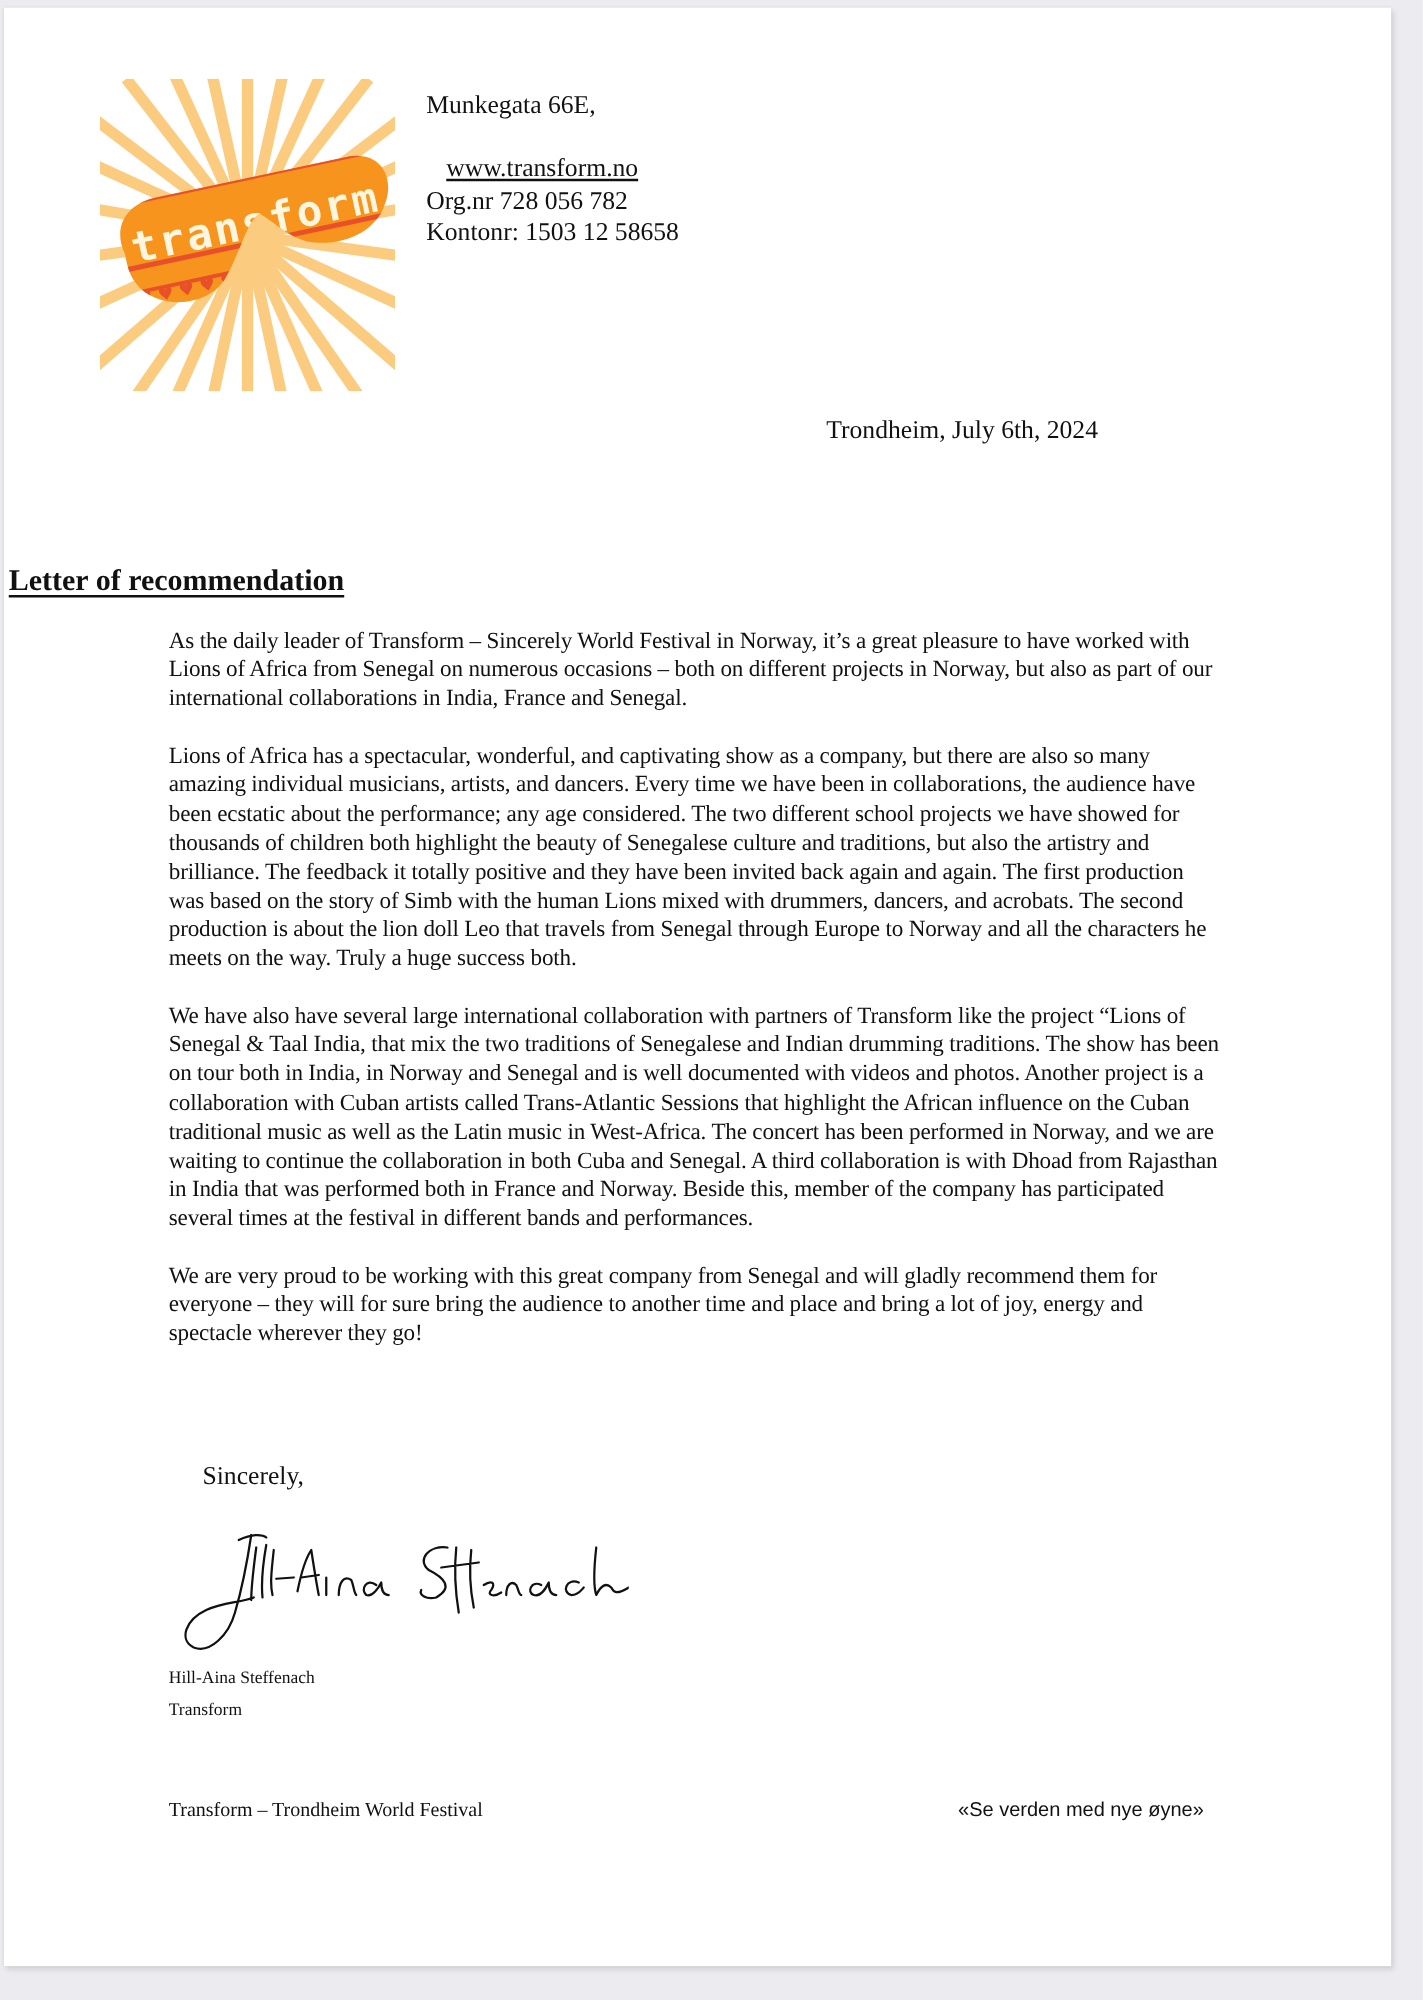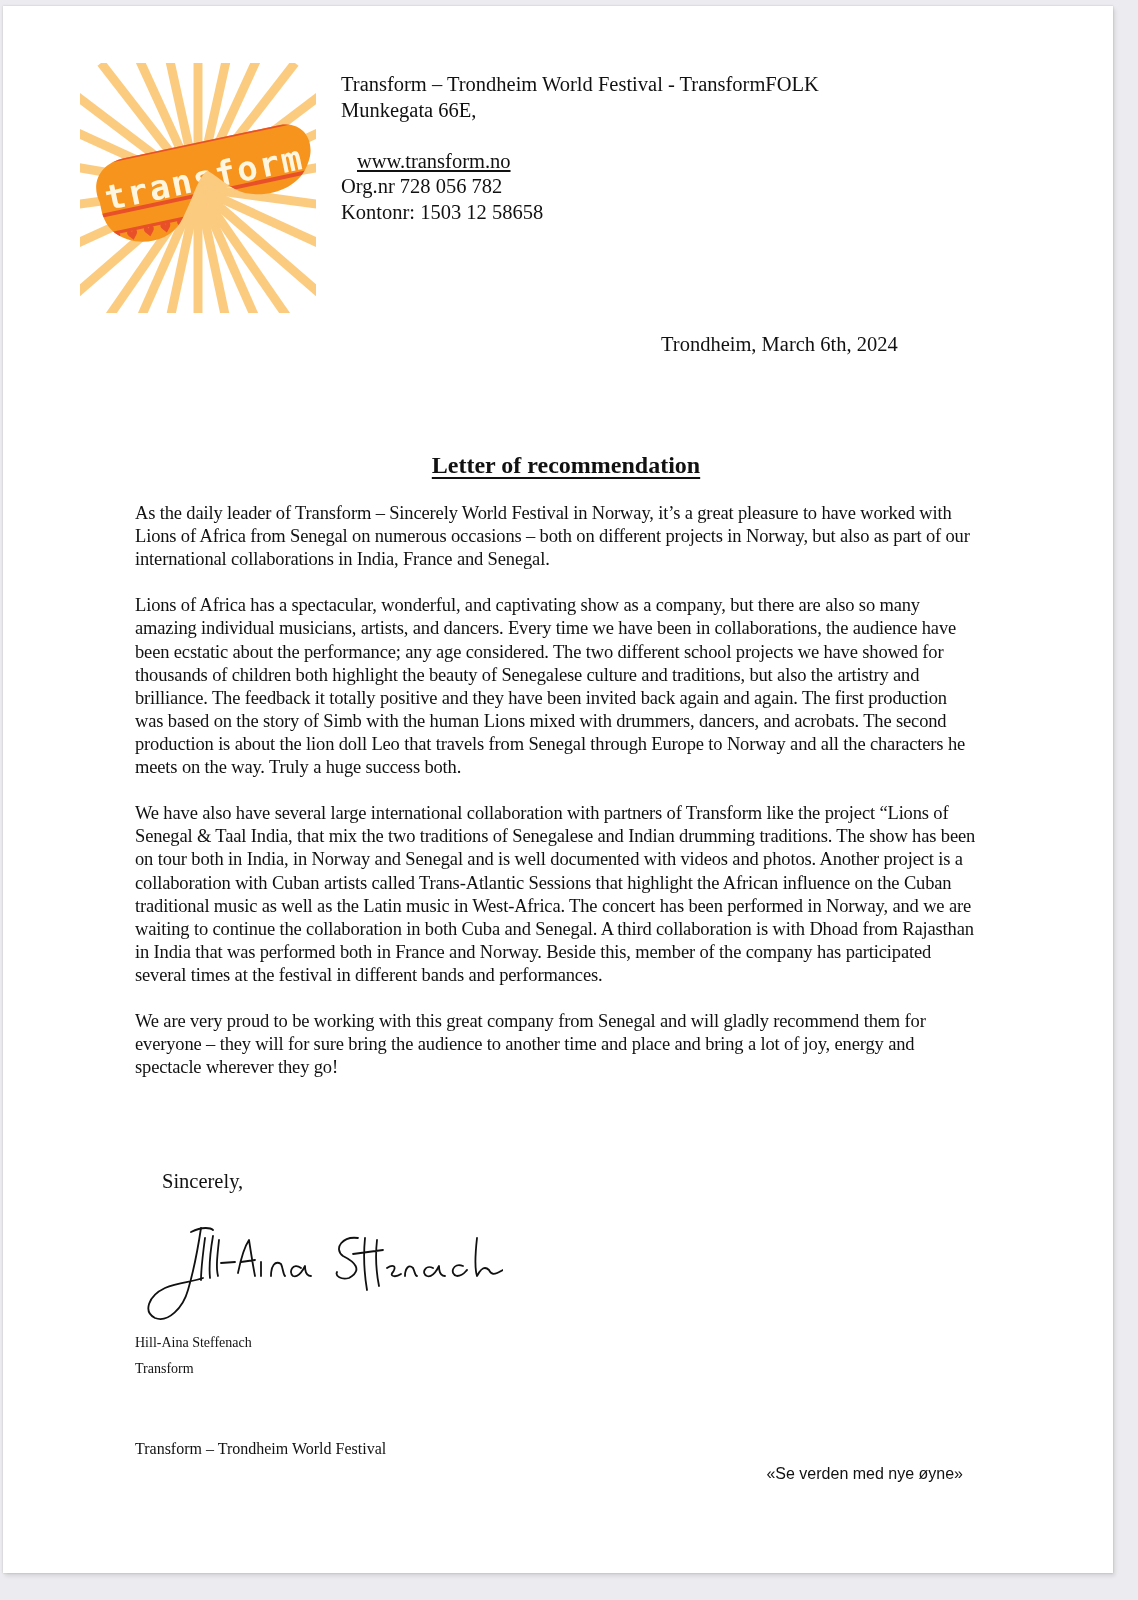--- a/index.html
+++ b/index.html
@@ -36,26 +36,26 @@
 
     .date {
       position: absolute;
       left: 658px; top: 327px;
       font-size: 20.5px;
     }
 
     .title {
       position: absolute;
       left: 0; right: 0; top: 446px;
-      text-align: center;
+      text-align: left;
       font-size: 24px;
       font-weight: bold;
       text-decoration: underline;
       text-underline-offset: 4px;
-      padding-left: 16px;
+      padding-left: 4px;
     }
 
     .body {
       position: absolute;
       left: 132px; top: 496px;
       width: 842px;
       font-size: 18.5px;
       line-height: 23.1px;
       letter-spacing: -0.15px;
     }
@@ -84,21 +84,20 @@
       position: absolute;
       left: 132px; top: 1434px;
       font-family: Liberation Serif, serif;
       font-size: 16px;
     }
     .footer-right {
       position: absolute;
       right: 150px; top: 1434px;
       font-family: "Liberation Sans", "DejaVu Sans", sans-serif;
       font-size: 16px;
-      margin-top: 25px;
     }
   </style>
 </head>
 <body>
 
 <div class="page">
 
   <div class="logo">
     <svg viewBox="0 0 236 250">
       <defs>
@@ -145,29 +144,28 @@
           <text x="20" y="162" transform="rotate(-12 118 120)">♥ ♥ ♥ ♥ ♥ ♥ ♥ ♥ ♥ ♥ ♥ ♥</text>
           <text x="10" y="182" transform="rotate(-12 118 120)">◆◇◆◇◆◇◆◇◆◇◆◇◆◇◆◇</text>
           <text x="20" y="200" transform="rotate(-12 118 120)">♥ ♥ ♥ ♥ ♥ ♥ ♥ ♥ ♥ ♥ ♥ ♥</text>
         </g>
         <text x="24" y="128" transform="rotate(-12 118 120)" fill="#fff6e0" font-family="DejaVu Sans Mono, monospace" font-size="34" font-weight="bold" letter-spacing="2">transform</text>
       </g>
     </svg>
   </div>
 
   <div class="address">
-    <div>Transform – Trondheim World Festival - TransformFOLK</div>
     <div>Munkegata 66E,</div>
     <div class="gap"></div>
     <div class="link">www.transform.no</div>
     <div>Org.nr 728 056 782</div>
     <div>Kontonr: 1503 12 58658</div>
   </div>
 
-  <div class="date">Trondheim, March 6th, 2024</div>
+  <div class="date">Trondheim, July 6th, 2024</div>
 
   <div class="title">Letter of recommendation</div>
 
   <div class="body">
     <p>As the daily leader of Transform – Sincerely World Festival in Norway, it’s a great pleasure to have worked with Lions of Africa from Senegal on numerous occasions – both on different projects in Norway, but also as part of our international collaborations in India, France and Senegal.</p>
     <p>Lions of Africa has a spectacular, wonderful, and captivating show as a company, but there are also so many amazing individual musicians, artists, and dancers. Every time we have been in collaborations, the audience have been ecstatic about the performance; any age considered. The two different school projects we have showed for thousands of children both highlight the beauty of Senegalese culture and traditions, but also the artistry and brilliance. The feedback it totally positive and they have been invited back again and again. The first production was based on the story of Simb with the human Lions mixed with drummers, dancers, and acrobats. The second production is about the lion doll Leo that travels from Senegal through Europe to Norway and all the characters he meets on the way. Truly a huge success both.</p>
     <p>We have also have several large international collaboration with partners of Transform like the project “Lions of Senegal &amp; Taal India, that mix the two traditions of Senegalese and Indian drumming traditions. The show has been on tour both in India, in Norway and Senegal and is well documented with videos and photos. Another project is a collaboration with Cuban artists called Trans-Atlantic Sessions that highlight the African influence on the Cuban traditional music as well as the Latin music in West-Africa. The concert has been performed in Norway, and we are waiting to continue the collaboration in both Cuba and Senegal. A third collaboration is with Dhoad from Rajasthan in India that was performed both in France and Norway. Beside this, member of the company has participated several times at the festival in different bands and performances.</p>
     <p>We are very proud to be working with this great company from Senegal and will gladly recommend them for everyone – they will for sure bring the audience to another time and place and bring a lot of joy, energy and spectacle wherever they go!</p>
   </div>
 

